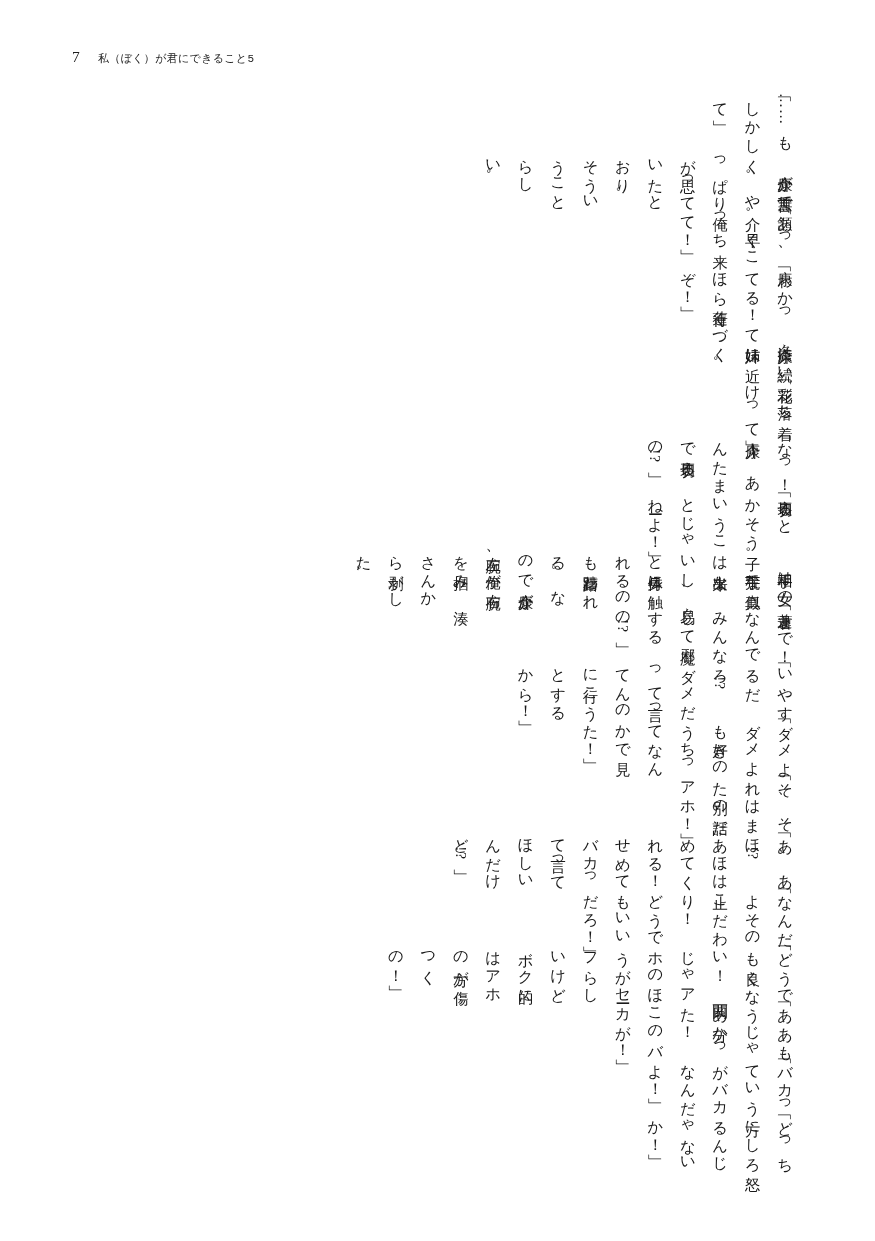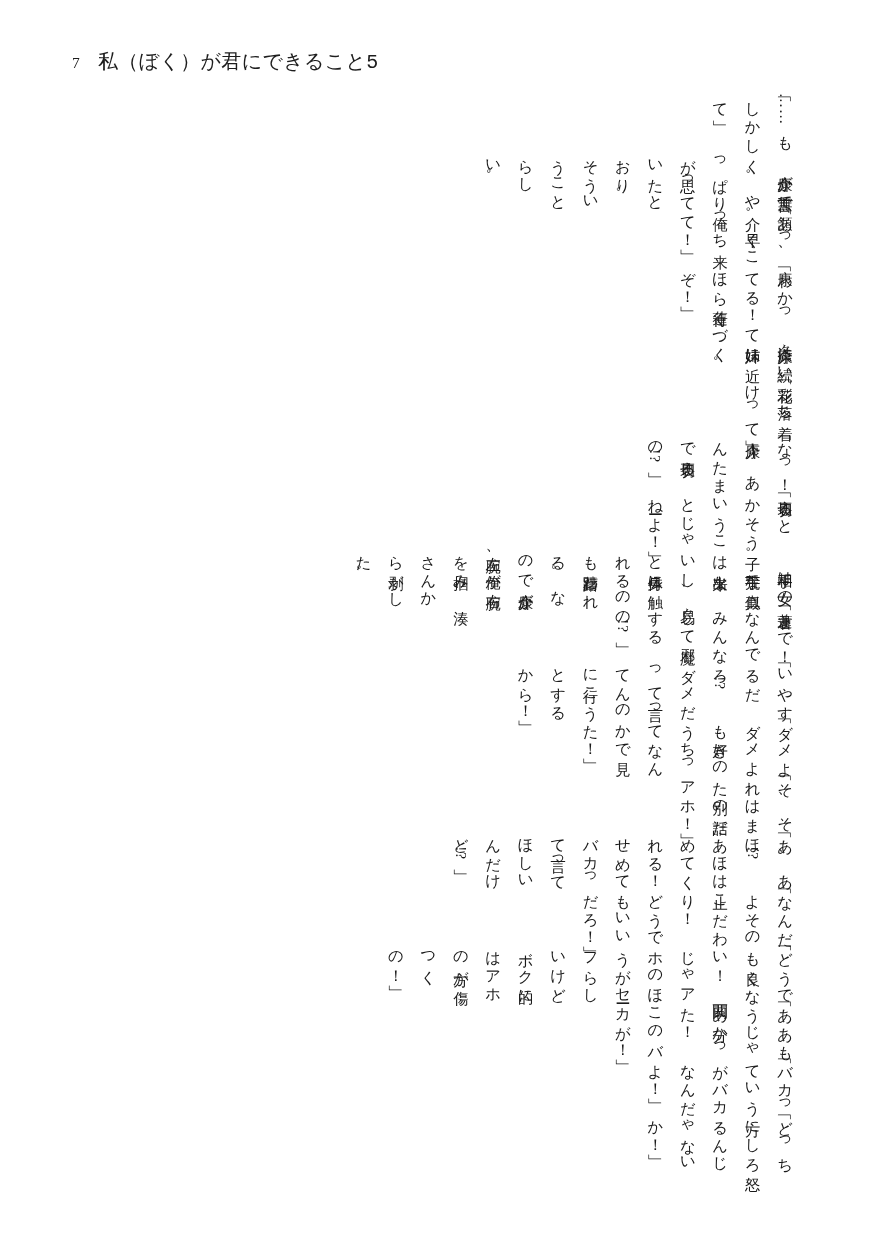--- a/index.html
+++ b/index.html
@@ -24,21 +24,21 @@
     align-items: baseline;
     font-size: 15.5px;
     letter-spacing: 0.02em;
     color: #1d1d1d;
     white-space: nowrap;
   }
   .header .page-number {
     margin-right: 18px;
   }
   .header .running-title {
-    font-size: 20px;
+    font-size: 11px;
     font-family: Liberation Mono, monospace;
   }
   .body-area {
     position: absolute;
     top: 92px;
     right: 74px;
     height: 1075px;
     width: 720px;
     display: flex;
     flex-direction: row;

